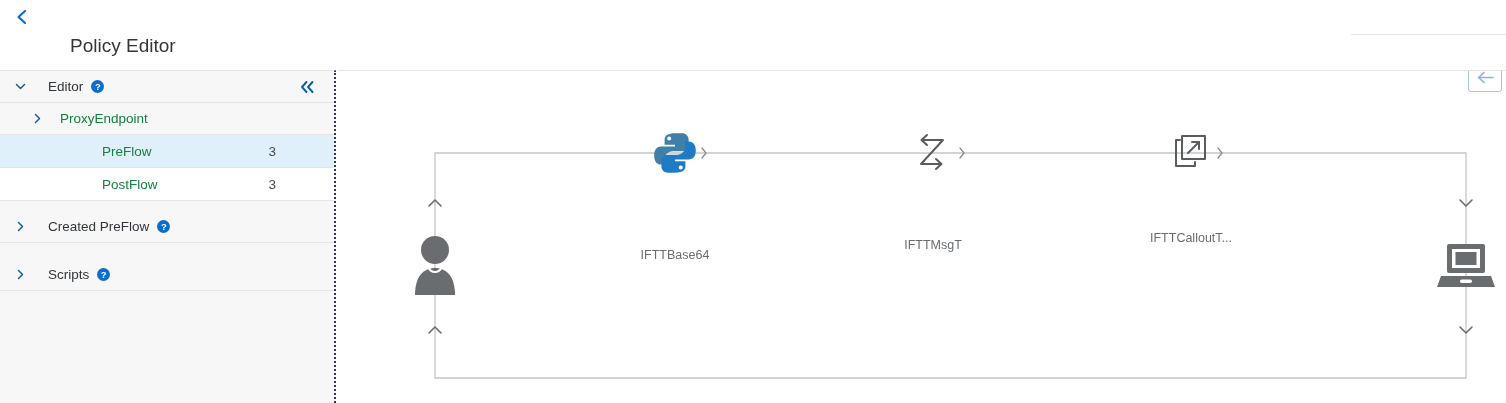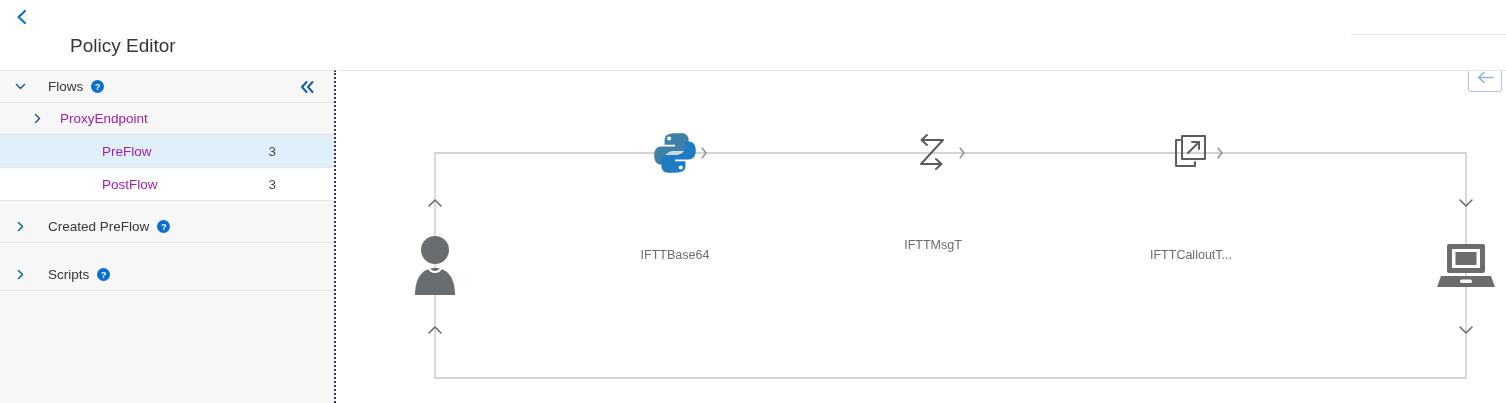--- a/index.html
+++ b/index.html
@@ -90,21 +90,21 @@
   .row-arrow {
     width: 40px;
     display: flex;
     align-items: center;
     justify-content: center;
     flex: none;
   }
   .row-arrow.indent1 { width: 56px; justify-content: flex-end; padding-right: 12px; box-sizing: border-box;}
   .row-label {
     font-size: 13.5px;
-    color: #a21caf;
+    color: #15803d;
     white-space: nowrap;
   }
   .row-label.lvl0 { margin-left: 8px; color: #32363a; }
   .row-label.lvl1 { margin-left: 4px; }
   .row-label.lvl2 { margin-left: 62px; }
   .help-badge {
     display: inline-flex;
     align-items: center;
     justify-content: center;
     width: 13px; height: 13px;
@@ -213,21 +213,21 @@
 </div>
 
 <div class="sidebar">
 
   <div class="row">
     <span class="row-arrow">
       <svg width="13" height="13" viewBox="0 0 13 13">
         <polyline points="2.5,4.5 6.5,8.5 10.5,4.5" fill="none" stroke="#1b5b9b" stroke-width="1.5" stroke-linecap="round" stroke-linejoin="round"></polyline>
       </svg>
     </span>
-    <span class="row-label lvl0">Flows</span>
+    <span class="row-label lvl0">Editor</span>
     <span class="help-badge">?</span>
     <span class="collapse-btn">
       <svg width="17" height="14" viewBox="0 0 17 14">
         <polyline points="7.5,2 3,7 7.5,12" fill="none" stroke="#0a5ca8" stroke-width="1.9" stroke-linecap="round" stroke-linejoin="round"></polyline>
         <polyline points="13.5,2 9,7 13.5,12" fill="none" stroke="#0a5ca8" stroke-width="1.9" stroke-linecap="round" stroke-linejoin="round"></polyline>
       </svg>
     </span>
   </div>
 
   <div class="row">
@@ -363,20 +363,20 @@
   <div class="node-icon" style="left:853px; top:82px;">
     <svg width="46" height="44" viewBox="0 0 46 44">
       <g fill="none" stroke="#5a5d60" stroke-width="2" stroke-linecap="round" stroke-linejoin="round">
         <rect x="14" y="5" width="23" height="23"></rect>
         <polyline points="20,22 31,11"></polyline>
         <polyline points="24,11 31,11 31,18"></polyline>
         <polyline points="12,9 8,9 8,35 27,35 27,31"></polyline>
       </g>
     </svg>
   </div>
-  <div class="node-label" style="left:853px; top:177px;">IFTTCalloutT...</div>
+  <div class="node-label" style="left:853px; top:160px;">IFTTCalloutT...</div>
   <div class="sep-chevron" style="left:882px; top:82px;">
     <svg width="9" height="14" viewBox="0 0 9 14">
       <polyline points="2.5,2 6.5,7 2.5,12" fill="none" stroke="#8a8d90" stroke-width="1.3" stroke-linecap="round" stroke-linejoin="round"></polyline>
     </svg>
   </div>
 
 </div>
 
 </body></html>

